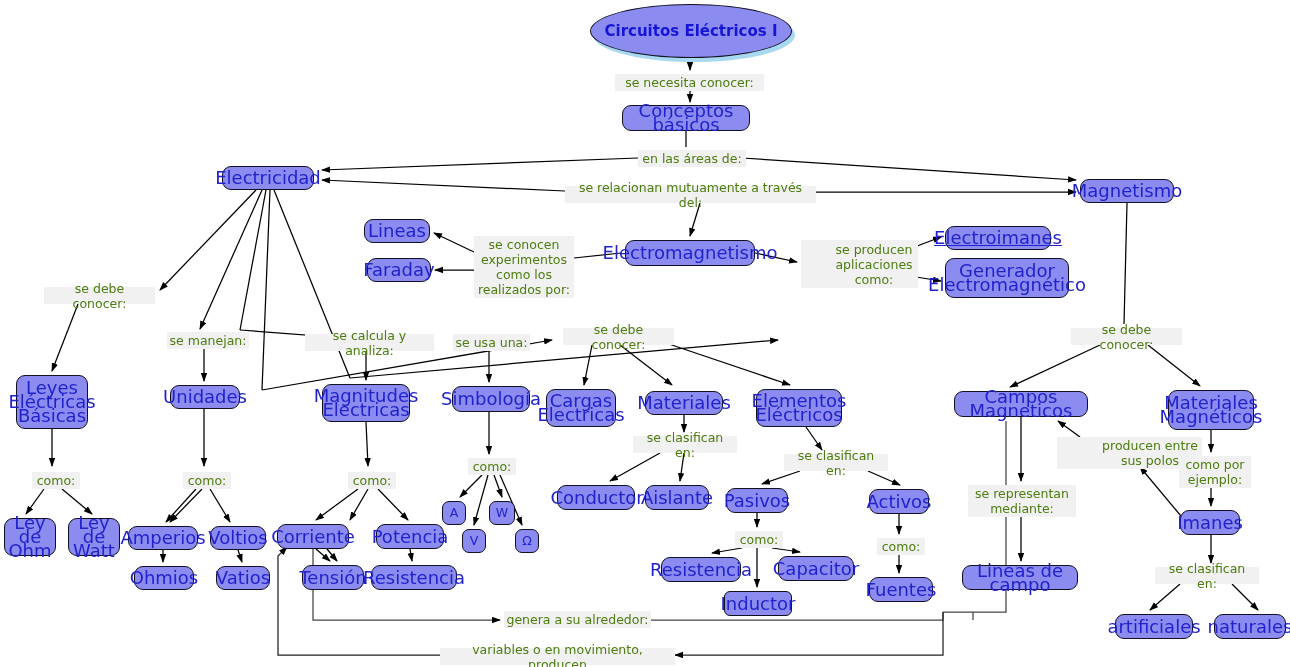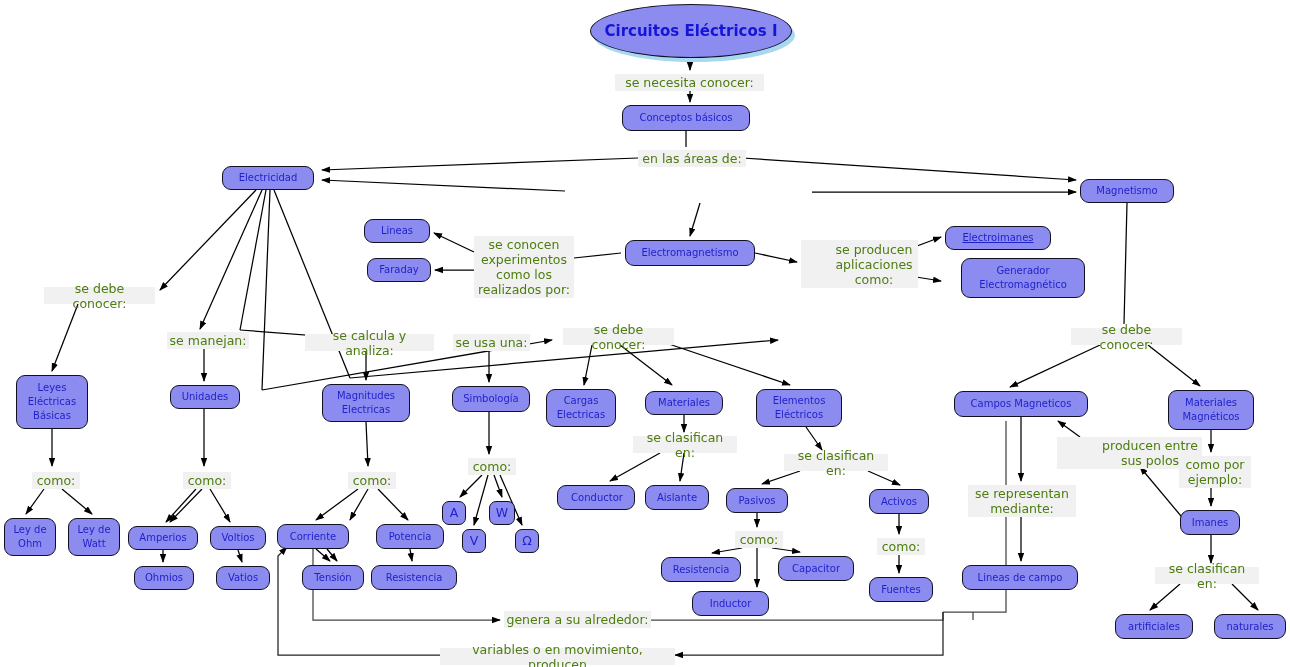--- a/index.html
+++ b/index.html
@@ -1,21 +1,21 @@
 <!DOCTYPE html>
 <html><head>
 <meta charset="utf-8">
 <style>
   html,body{margin:0;padding:0;background:#ffffff;}
   #stage{position:relative;width:1290px;height:667px;background:#ffffff;
          font-family:"DejaVu Sans",sans-serif;overflow:hidden;}
   svg#edges{position:absolute;left:0;top:0;width:1290px;height:667px;}
   .node{position:absolute;box-sizing:border-box;background:#8c8cf0;
         border:1.6px solid #111122;border-radius:9px;
-        color:#2222cc;font-size:10px;line-height:14px;
+        color:#2222cc;font-size:18px;line-height:14px;
         display:flex;align-items:center;justify-content:center;
         text-align:center;padding:2px 6px;white-space:pre-line;}
   .node.small{border-radius:7px;font-size:12.5px;}
   .root{position:absolute;background:#8c8cf0;border:1.8px solid #111122;
         border-radius:50%;color:#1515d8;font-weight:bold;font-size:15px;
         display:flex;align-items:center;justify-content:center;text-align:center;
         box-shadow:3px 4px 0 0 #a8d8f0;}
   .lbl{position:absolute;background:#f1f1f1;color:#4d7c0f;font-size:12.5px;
        line-height:15px;text-align:center;white-space:pre-line;
        display:flex;align-items:center;justify-content:center;padding:0 2px;}
@@ -145,21 +145,21 @@
 
   <div class="root" style="left:590px;top:4px;width:200px;height:52px;">Circuitos Eléctricos I</div>
 
   <div class="node" style="left:622px;top:105px;width:128px;height:26px;">Conceptos básicos</div>
   <div class="node" style="left:222px;top:166px;width:92px;height:24px;">Electricidad</div>
   <div class="node" style="left:1080px;top:179px;width:94px;height:24px;">Magnetismo</div>
   <div class="node" style="left:625px;top:240px;width:130px;height:26px;">Electromagnetismo</div>
   <div class="node" style="left:364px;top:219px;width:66px;height:24px;">Lineas</div>
   <div class="node" style="left:367px;top:258px;width:64px;height:24px;">Faraday</div>
   <div class="node" style="left:945px;top:226px;width:106px;height:24px;text-decoration:underline;">Electroimanes</div>
-  <div class="node" style="left:945px;top:258px;width:124px;height:40px;margin-left:16px;">Generador
+  <div class="node" style="left:945px;top:258px;width:124px;height:40px;">Generador
 Electromagnético</div>
   <div class="node" style="left:16px;top:375px;width:72px;height:54px;">Leyes
 Eléctricas
 Básicas</div>
   <div class="node" style="left:170px;top:385px;width:70px;height:24px;">Unidades</div>
   <div class="node" style="left:322px;top:384px;width:88px;height:38px;">Magnitudes
 Electricas</div>
   <div class="node" style="left:452px;top:386px;width:78px;height:26px;">Simbología</div>
   <div class="node" style="left:546px;top:389px;width:70px;height:38px;">Cargas
 Electricas</div>
@@ -184,29 +184,30 @@
   <div class="node small" style="left:442px;top:501px;width:24px;height:24px;">A</div>
   <div class="node small" style="left:489px;top:501px;width:26px;height:24px;">W</div>
   <div class="node small" style="left:462px;top:529px;width:24px;height:24px;">V</div>
   <div class="node small" style="left:515px;top:529px;width:24px;height:24px;">Ω</div>
   <div class="node" style="left:557px;top:485px;width:78px;height:25px;padding-left:8px;">Conductor</div>
   <div class="node" style="left:645px;top:485px;width:64px;height:25px;">Aislante</div>
   <div class="node" style="left:726px;top:488px;width:62px;height:25px;">Pasivos</div>
   <div class="node" style="left:869px;top:489px;width:60px;height:25px;">Activos</div>
   <div class="node" style="left:661px;top:557px;width:80px;height:25px;">Resistencia</div>
   <div class="node" style="left:778px;top:556px;width:76px;height:25px;">Capacitor</div>
-  <div class="node" style="left:692px;top:591px;width:77px;height:25px;">Inductor</div>
+  <div class="node" style="left:724px;top:591px;width:68px;height:25px;border-radius:6px;">Inductor</div>
   <div class="node" style="left:869px;top:577px;width:64px;height:25px;">Fuentes</div>
   <div class="node" style="left:962px;top:565px;width:116px;height:25px;">Lineas de campo</div>
   <div class="node" style="left:1180px;top:510px;width:60px;height:25px;">Imanes</div>
   <div class="node" style="left:1115px;top:614px;width:78px;height:25px;">artificiales</div>
   <div class="node" style="left:1214px;top:614px;width:72px;height:25px;">naturales</div>
 
   <div class="lbl" style="left:615px;top:74px;width:145px;height:17px;">se necesita conocer:</div>
   <div class="lbl" style="left:638px;top:150px;width:104px;height:17px;">en las áreas de:</div>
+  <div class="lbl" style="left:565px;top:186px;width:247px;height:17px;">se relacionan mutuamente a través del:</div>
   <div class="lbl" style="left:474px;top:236px;width:96px;height:62px;">se conocen
 experimentos
 como los
 realizados por:</div>
   <div class="lbl" style="left:801px;top:240px;width:84px;height:48px;padding-left:31px;">se producen
 aplicaciones
 como:</div>
   <div class="lbl" style="left:44px;top:287px;width:107px;height:17px;">se debe conocer:</div>
   <div class="lbl" style="left:167px;top:332px;width:78px;height:17px;">se manejan:</div>
   <div class="lbl" style="left:305px;top:334px;width:125px;height:17px;">se calcula y analiza:</div>

